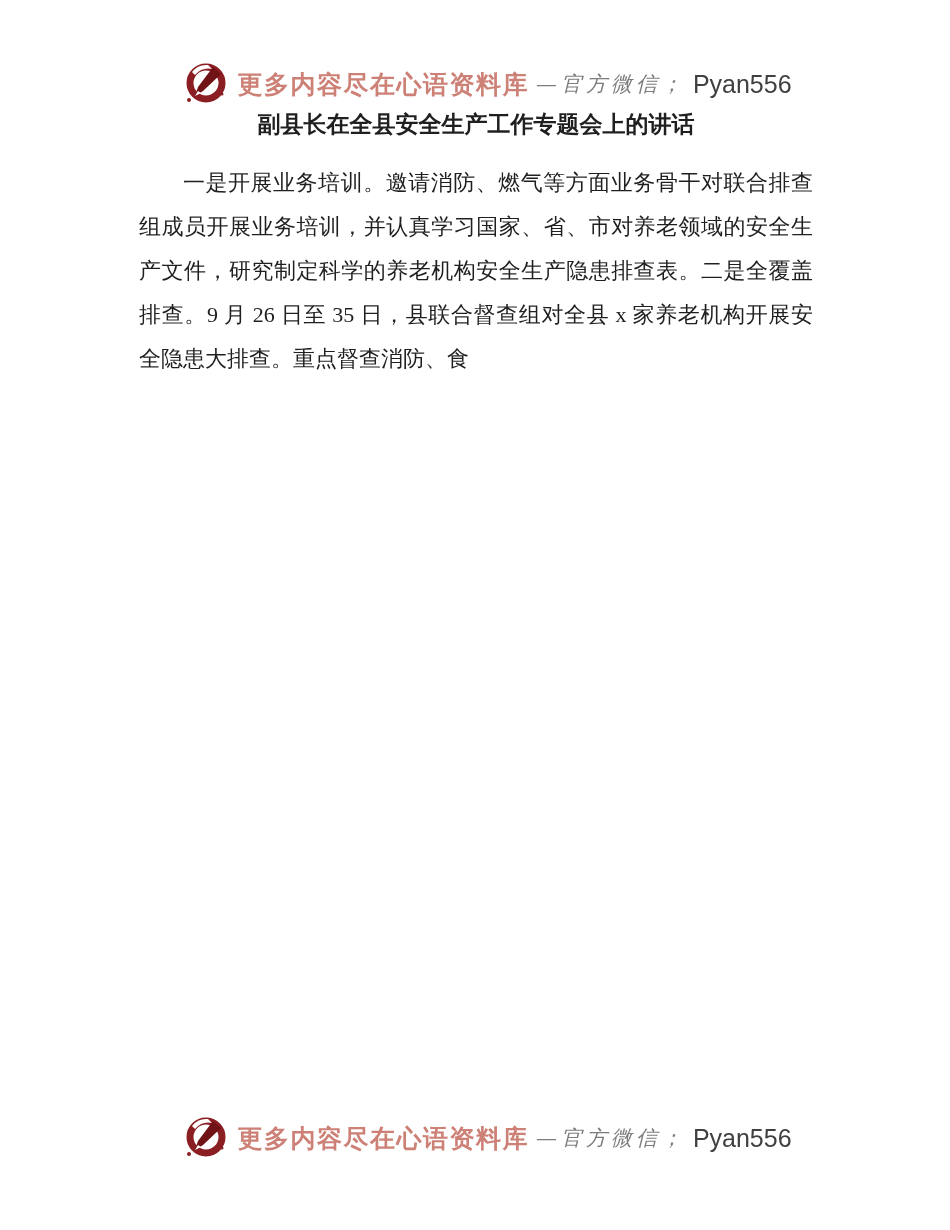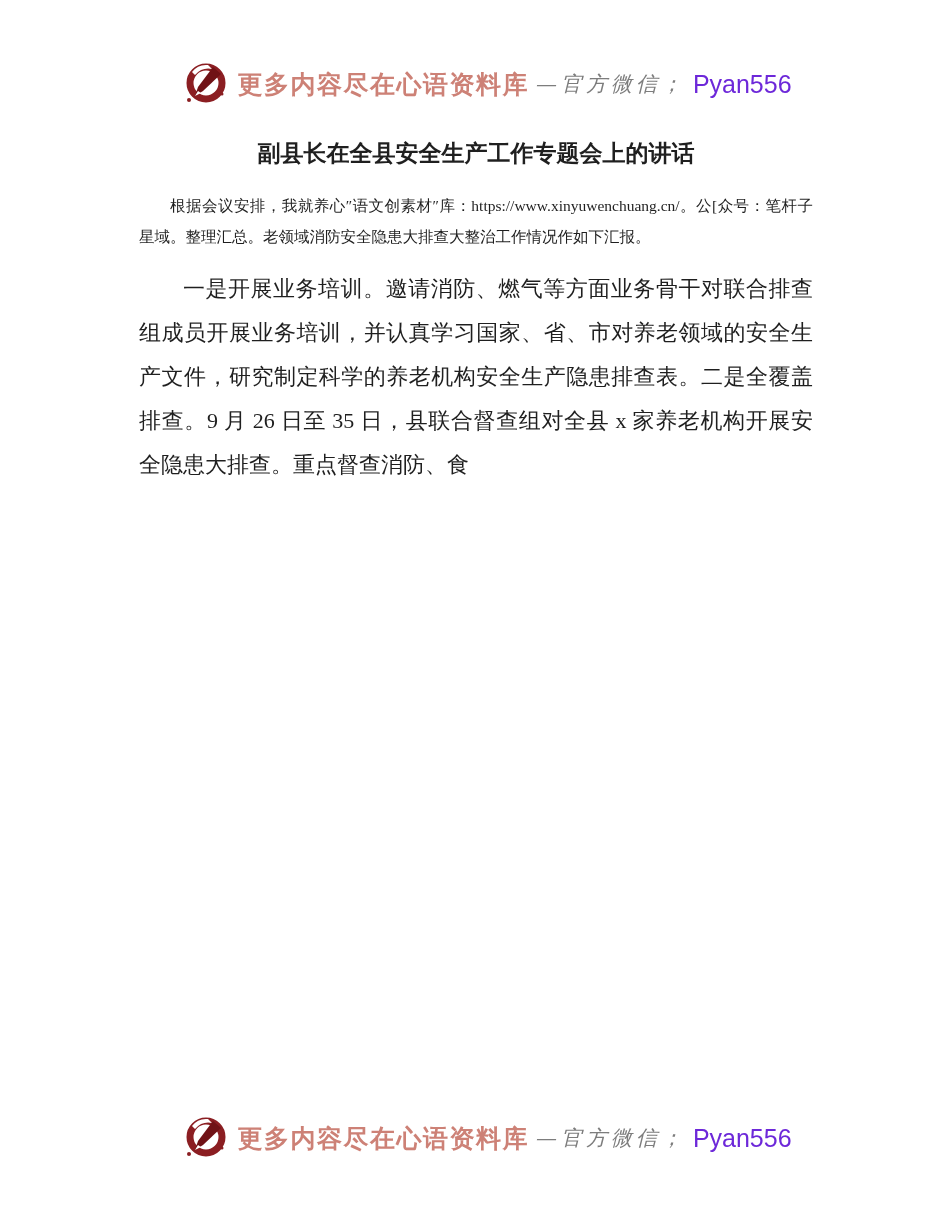--- a/index.html
+++ b/index.html
@@ -36,28 +36,28 @@
   .wm-label{
     font-size:21px;
     color:#7d7d7d;
     font-style:italic;
     letter-spacing:4px;
     font-weight:normal;
     font-family:"DejaVu Serif","Liberation Serif",serif;
   }
   .wm-id{
     font-size:25px;
-    color:#6d28d9;
+    color:#404040;
     font-family:"Liberation Sans","DejaVu Sans",sans-serif;
   }
   
   .content{
     position:absolute;
     left:139px;
-    top:138px;
+    top:109px;
     width:674px;
   }
   .doc-title{
     margin:0 0 20px 0;
     font-size:23px;
     line-height:32px;
     font-weight:bold;
     text-align:center;
   }
   .greeting{
@@ -107,21 +107,20 @@
     </span>
     <span class="wm-brand">更多内容尽在心语资料库</span>
     <span class="wm-label">—官方微信；</span>
     <span class="wm-id">Pyan556</span>
   </div>
 
   <div class="content">
     <h1 class="doc-title">副县长在全县安全生产工作专题会上的讲话</h1>
 
 
-    <p class="notice">根据会议安排，我就养心″语文创素材″库：https://www.xinyuwenchuang.cn/。公[众号：笔杆子星域。整理汇总。老领域消防安全隐患大排查大整治工作情况作如下汇报。</p>
 
 
 
     <p class="body-para">一是开展业务培训。邀请消防、燃气等方面业务骨干对联合排查组成员开展业务培训，并认真学习国家、省、市对养老领域的安全生产文件，研究制定科学的养老机构安全生产隐患排查表。二是全覆盖排查。9 月 26 日至 35 日，县联合督查组对全县 x 家养老机构开展安全隐患大排查。重点督查消防、食</p>
   </div>
 
   <div class="watermark footer">
     <span>
       <svg class="wm-logo" viewBox="0 0 48 48" aria-hidden="true">
         <circle cx="24" cy="23" r="16" fill="none" stroke="#8b1e22" stroke-width="7"></circle>

